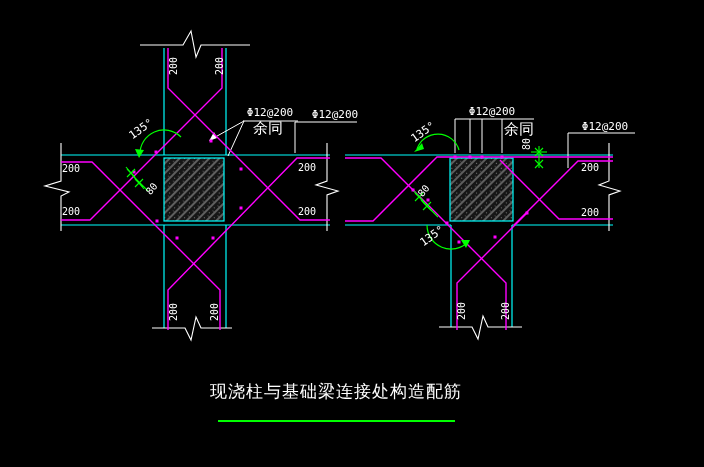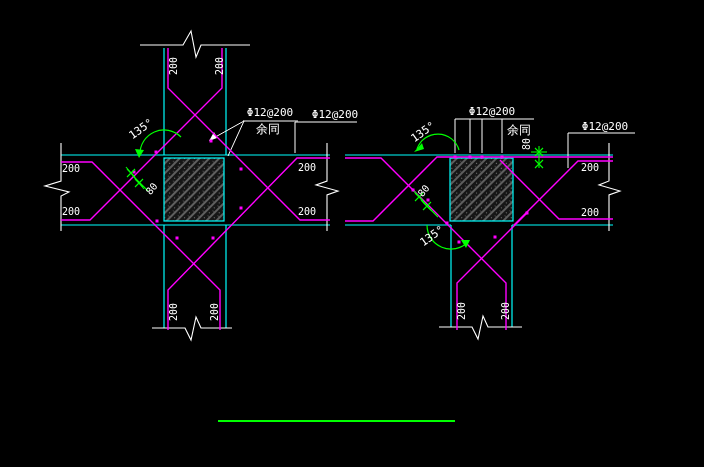--- a/index.html
+++ b/index.html
@@ -10,21 +10,21 @@
   #linework{position:absolute;left:0;top:0;}
   .txt{
     position:absolute;color:#fff;white-space:nowrap;
     transform:translate(-50%,-50%);
     font-size:10px;line-height:1;letter-spacing:0px;
   }
   .lbl{font-size:11px;}
   .rot90{transform:translate(-50%,-50%) rotate(-90deg);}
   .rot35{transform:translate(-50%,-50%) rotate(-35deg);}
   .rot50{transform:translate(-50%,-50%) rotate(-50deg);}
-  .cjk{font-family:Liberation Serif, serif;font-size:12px;}
+  .cjk{font-family:Liberation Mono, monospace;font-size:15px;}
   .title{
     position:absolute;color:#fff;font-family:"DejaVu Sans",sans-serif;
     font-size:17px;letter-spacing:1px;transform:translate(-50%,-50%);white-space:nowrap;
   }
   .title-underline{position:absolute;height:2px;background:#00ff00;}
 </style>
 </head>
 <body>
 
 <div id="canvas">
@@ -179,15 +179,16 @@
 <div class="txt lbl" style="left:605px;top:126px;">Φ12@200</div>
 <div class="txt" style="left:590px;top:168px;">200</div>
 <div class="txt" style="left:590px;top:213px;">200</div>
 <div class="txt rot90" style="left:462px;top:311px;">200</div>
 <div class="txt rot90" style="left:506px;top:311px;">200</div>
 <div class="txt lbl rot35" style="left:423px;top:132px;">135°</div>
 <div class="txt lbl rot35" style="left:432px;top:236px;">135°</div>
 <div class="txt rot90" style="left:527px;top:144px;">80</div>
 <div class="txt rot50" style="left:424px;top:191px;">80</div>
 
+<div class="title" style="left:336px;top:391px;">现浇柱与基础梁连接处构造配筋</div>
 <div class="title-underline" style="left:218px;top:420px;width:237px;"></div>
 
 </div>
 
 </body></html>

